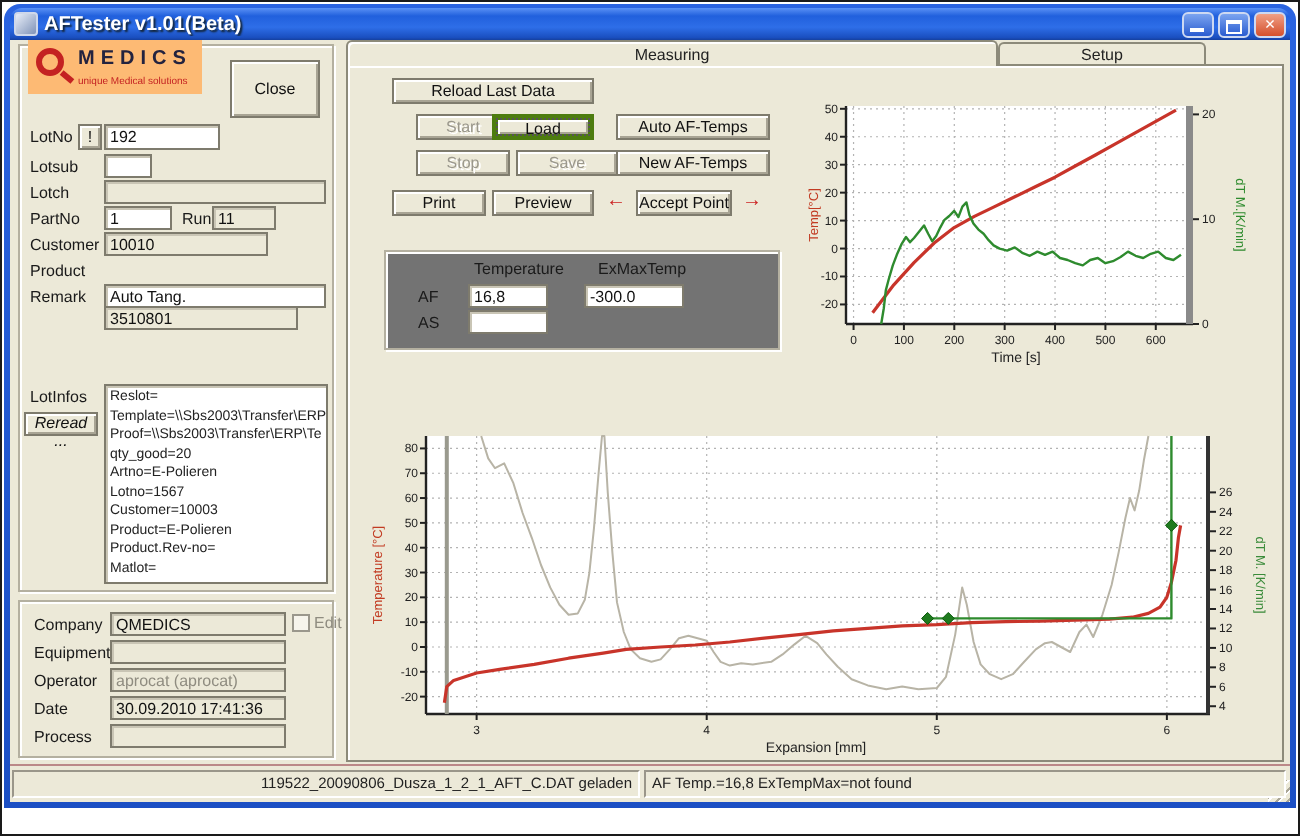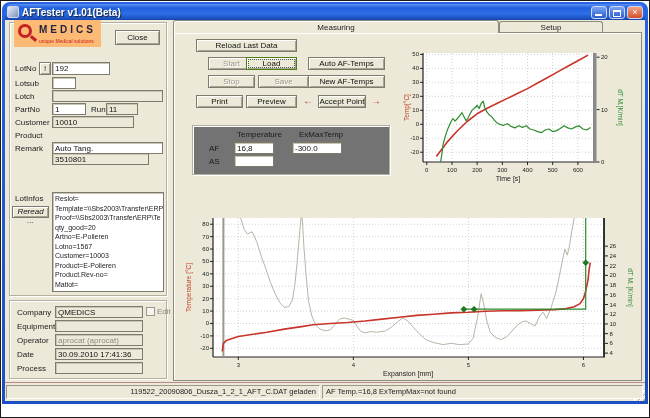--- a/index.html
+++ b/index.html
@@ -25,21 +25,21 @@
   .lbl { position:absolute; font-size:8px; color:#1a1a1a; white-space:nowrap; }
   .lbl.gray { color:#8f8c80; }
   .inp { position:absolute; background:#fff; border:1px solid #7e7b6d; box-shadow:inset 1px 1px 0 #c9c5b5;
          font-size:8px; color:#111; padding:0 2px; font-family:"Liberation Sans", sans-serif; }
   .inp.dis { background:#ECE9D8; }
   .inp.dim { color:#8f8c80; }
   .btn { position:absolute; background:#ECE9D8; border:1px solid #7e7b6d;
          box-shadow:inset 1px 1px 0 #fff, inset -1px -1px 0 #a8a494; font-size:8px; color:#111;
          text-align:center; cursor:pointer; font-family:"Liberation Sans", sans-serif; padding:0; }
   .btn.dis { color:#9a978c; text-shadow:1px 1px 0 #fff; cursor:default;margin-left:12px; }
-  .btn.default { border:1px solid #4d7c0f; outline:1px dotted #555; outline-offset:-3px; }
+  .btn.default { border:3px solid #4d7c0f; outline:1px dotted #555; outline-offset:-3px; }
   .arrow { position:absolute; font-size:10px; font-weight:bold; color:#c22; text-align:center; cursor:pointer; }
   .logo { position:absolute; left:9px; top:0; width:87px; height:27px; background:#fdba74; overflow:hidden; }
   .logo-q { position:absolute; left:4px; top:4px; width:14px; height:14px; border:3px solid #c42222; border-radius:50%; }
   .logo-q::after { content:""; position:absolute; left:9px; top:10px; width:7px; height:3px; background:#c42222; transform:rotate(40deg); }
   .logo-brand { position:absolute; left:25px; top:4px; font-size:10px; font-weight:bold; letter-spacing:3px; color:#23233f; }
   .logo-tag { position:absolute; left:25px; top:18px; font-size:5px; color:#c42222; white-space:nowrap; }
   .lotbox { position:absolute; background:#fff; border:1px solid #7e7b6d; box-shadow:inset 1px 1px 0 #c9c5b5;
             font-size:7px; line-height:9.5px; color:#222; padding:1px 2px; white-space:pre; overflow:hidden; }
   .cb { position:absolute; width:9px; height:9px; background:#f6f4ec; border:1px solid #9a978c; }
   .tab { position:absolute; background:#ECE9D8; border:1px solid #8c8a7a; border-bottom:none;
@@ -75,21 +75,21 @@
       </div>
     </div>
     <div class="client">
 
       <div class="group" style="left:4px;top:2px;width:158px;height:274px;"></div>
       <div class="logo">
         <div class="logo-q"></div>
         <div class="logo-brand">MEDICS</div>
         <div class="logo-tag">unique Medical solutions</div>
       </div>
-      <button class="btn" style="left:110px;top:10px;width:45px;height:15px;">Close</button>
+      <button class="btn" style="left:110px;top:10px;width:45px;height:29px;">Close</button>
 
       <span class="lbl" style="left:10px;top:44px;">LotNo</span>
       <button class="btn" style="left:34px;top:42px;width:12px;height:13px;">!</button>
       <input class="inp" style="left: 47px; top: 42px; width: 58px; height: 13px;" value="192">
 
       <span class="lbl" style="left:10px;top:59px;">Lotsub</span>
       <input class="inp" style="left: 47px; top: 57px; width: 24px; height: 12px;" value="">
 
       <span class="lbl" style="left:10px;top:72px;">Lotch</span>
       <input class="inp dis" style="left: 47px; top: 70px; width: 111px; height: 12px;" value="">

